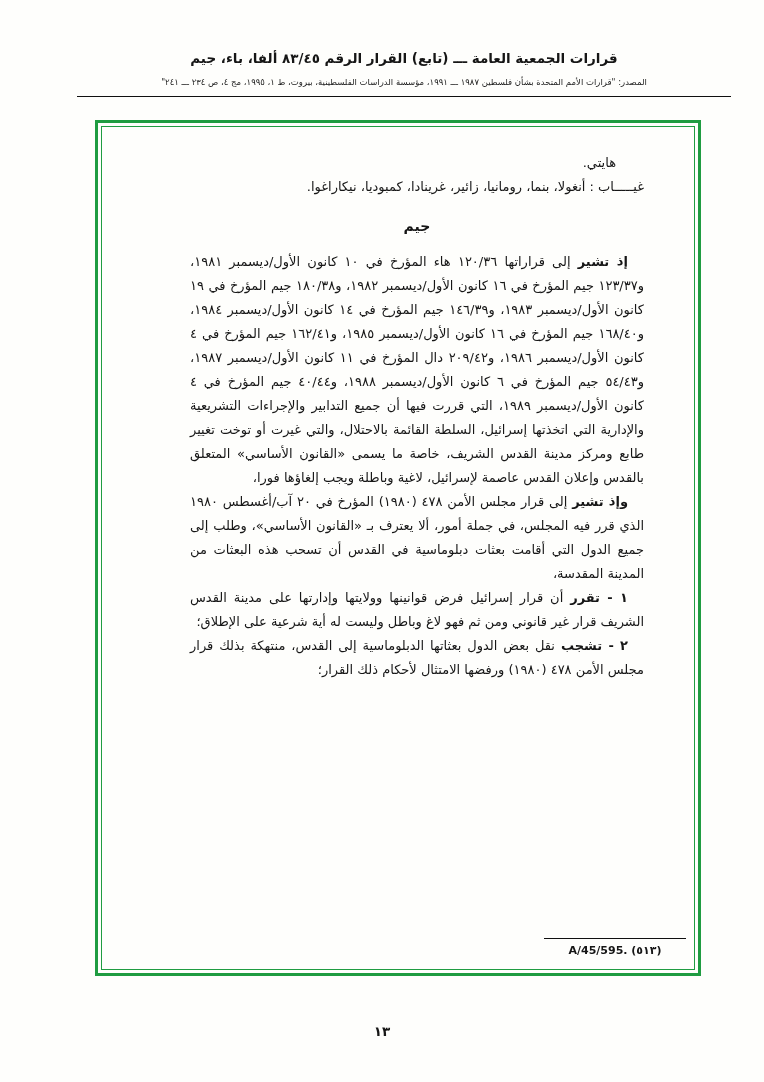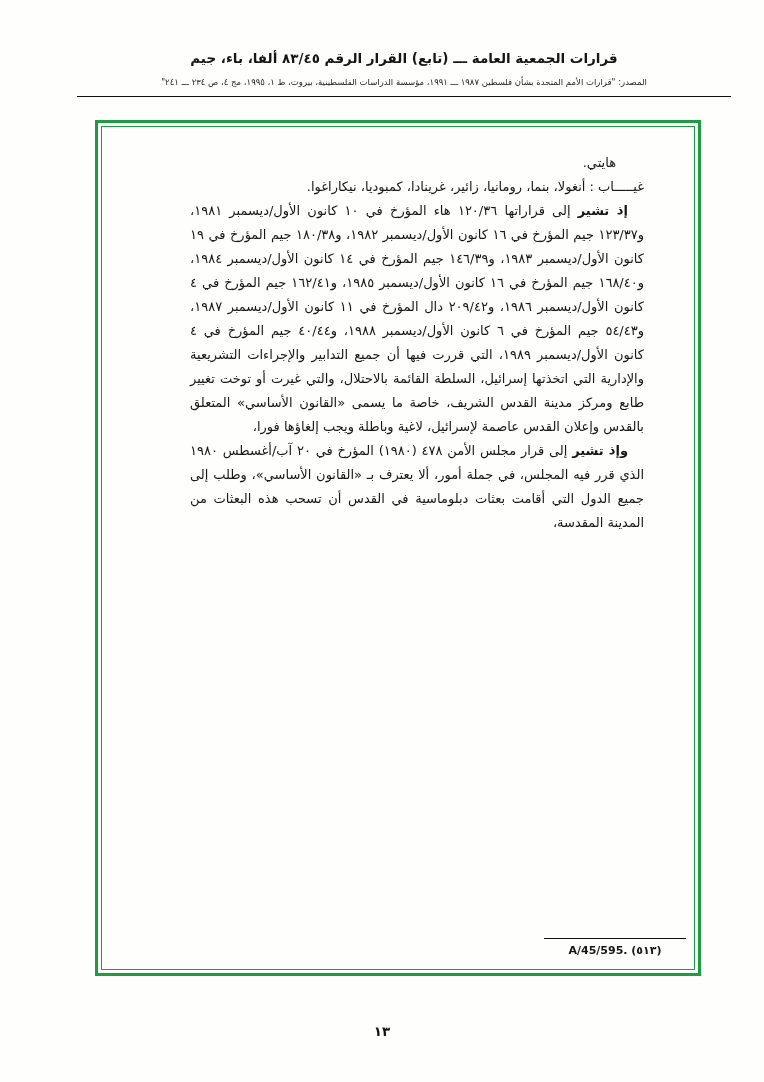--- a/index.html
+++ b/index.html
@@ -91,28 +91,31 @@
   </header>
 
   <div class="frame-outer">
     <div class="frame-inner">
       <div class="content">
 
         <p class="cont-line">هايتي.</p>
 
         <p class="hang">غيـــــاب : أنغولا، بنما، رومانيا، زائير، غرينادا، كمبوديا، نيكاراغوا.</p>
 
+        <h2 class="section-letter">جيم</h2>
 
 
         <p class="para"><span class="lead">إذ تشير</span><span> إلى قراراتها ١٢٠/٣٦ هاء المؤرخ في ١٠ كانون الأول/ديسمبر ١٩٨١، و١٢٣/٣٧ جيم المؤرخ في ١٦ كانون الأول/ديسمبر ١٩٨٢، و١٨٠/٣٨ جيم المؤرخ في ١٩ كانون الأول/ديسمبر ١٩٨٣، و١٤٦/٣٩ جيم المؤرخ في ١٤ كانون الأول/ديسمبر ١٩٨٤، و١٦٨/٤٠ جيم المؤرخ في ١٦ كانون الأول/ديسمبر ١٩٨٥، و١٦٢/٤١ جيم المؤرخ في ٤ كانون الأول/ديسمبر ١٩٨٦، و٢٠٩/٤٢ دال المؤرخ في ١١ كانون الأول/ديسمبر ١٩٨٧، و٥٤/٤٣ جيم المؤرخ في ٦ كانون الأول/ديسمبر ١٩٨٨، و٤٠/٤٤ جيم المؤرخ في ٤ كانون الأول/ديسمبر ١٩٨٩، التي قررت فيها أن جميع التدابير والإجراءات التشريعية والإدارية التي اتخذتها إسرائيل، السلطة القائمة بالاحتلال، والتي غيرت أو توخت تغيير طابع ومركز مدينة القدس الشريف، خاصة ما يسمى «القانون الأساسي» المتعلق بالقدس وإعلان القدس عاصمة لإسرائيل، لاغية وباطلة ويجب إلغاؤها فورا،</span></p>
 
         <p class="para"><span class="lead">وإذ تشير</span><span> إلى قرار مجلس الأمن ٤٧٨ (١٩٨٠) المؤرخ في ٢٠ آب/أغسطس ١٩٨٠ الذي قرر فيه المجلس، في جملة أمور، ألا يعترف بـ «القانون الأساسي»، وطلب إلى جميع الدول التي أقامت بعثات دبلوماسية في القدس أن تسحب هذه البعثات من المدينة المقدسة،</span></p>
 
 
+        <p class="para"><span class="lead">١ - تقرر</span><span> أن قرار إسرائيل فرض قوانينها وولايتها وإدارتها على مدينة القدس الشريف قرار غير قانوني ومن ثم فهو لاغ وباطل وليست له أية شرعية على الإطلاق؛</span></p>
 
+        <p class="para"><span class="lead">٢ - تشجب</span><span> نقل بعض الدول بعثاتها الدبلوماسية إلى القدس، منتهكة بذلك قرار مجلس الأمن ٤٧٨ (١٩٨٠) ورفضها الامتثال لأحكام ذلك القرار؛</span></p>
 
       </div>
 
       <div class="footnote">A/45/595. (٥١٣)</div>
     </div>
   </div>
 
   <div class="page-number">١٣</div>
 
 </div>

